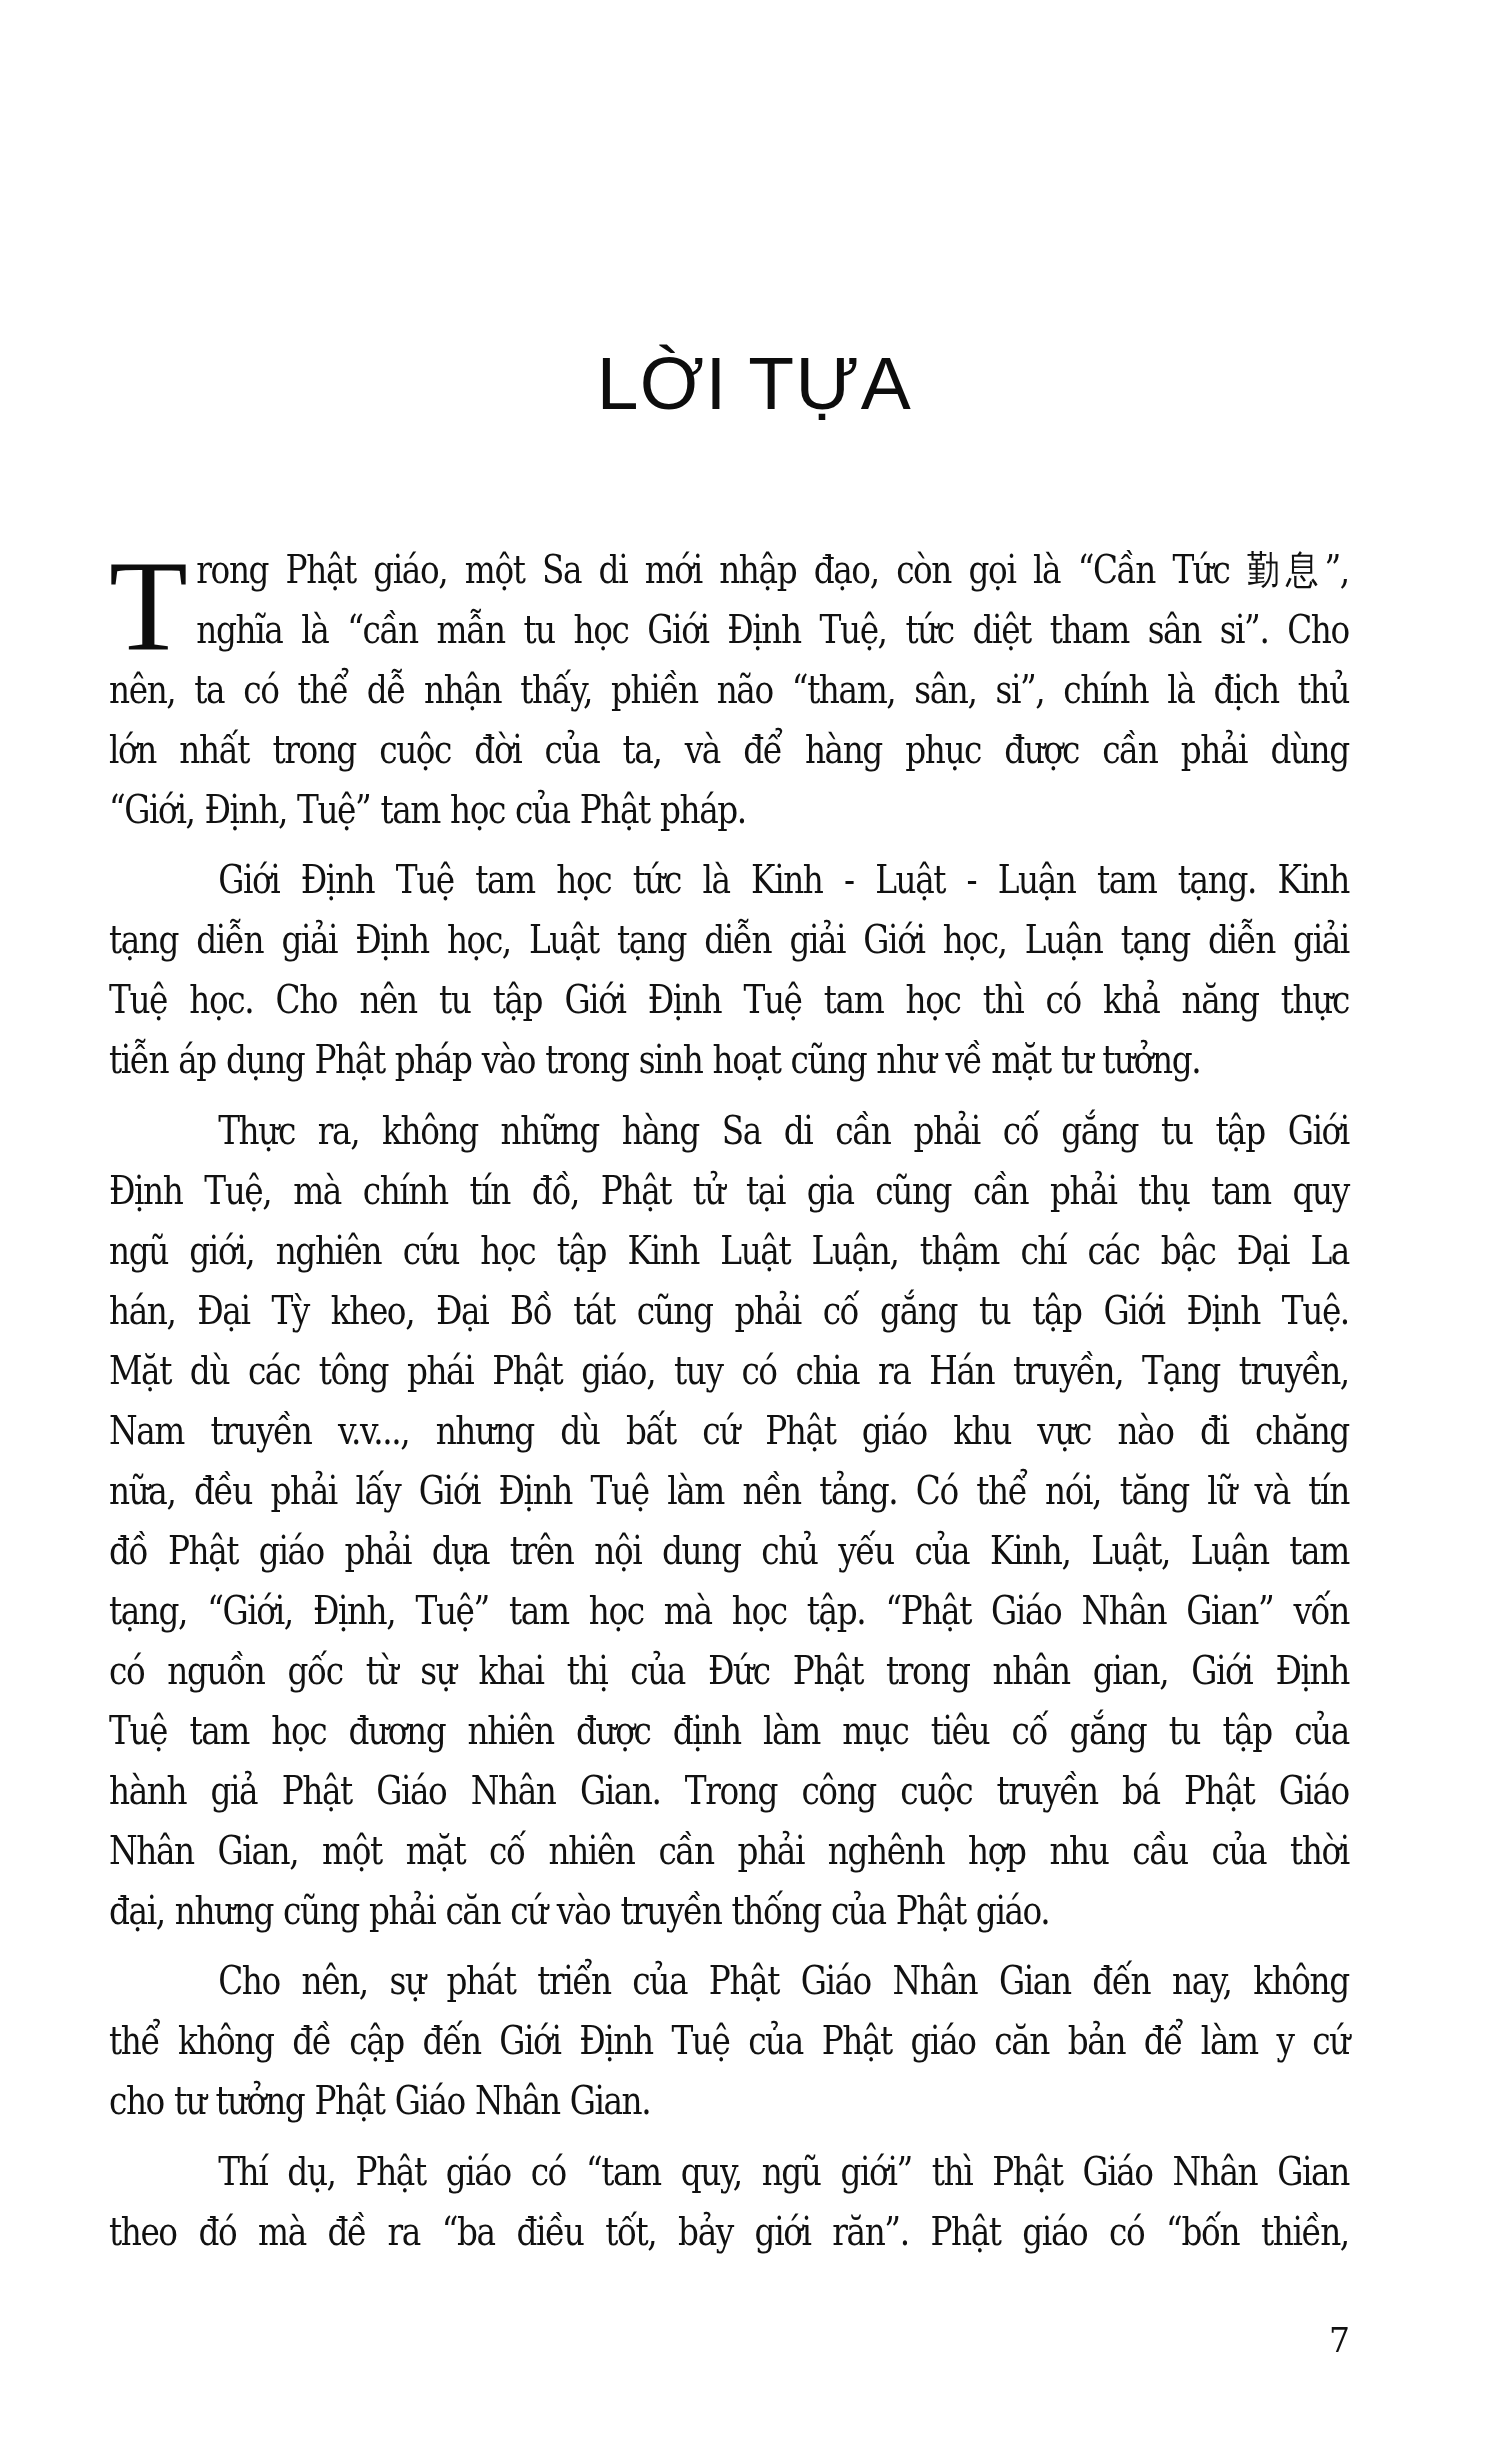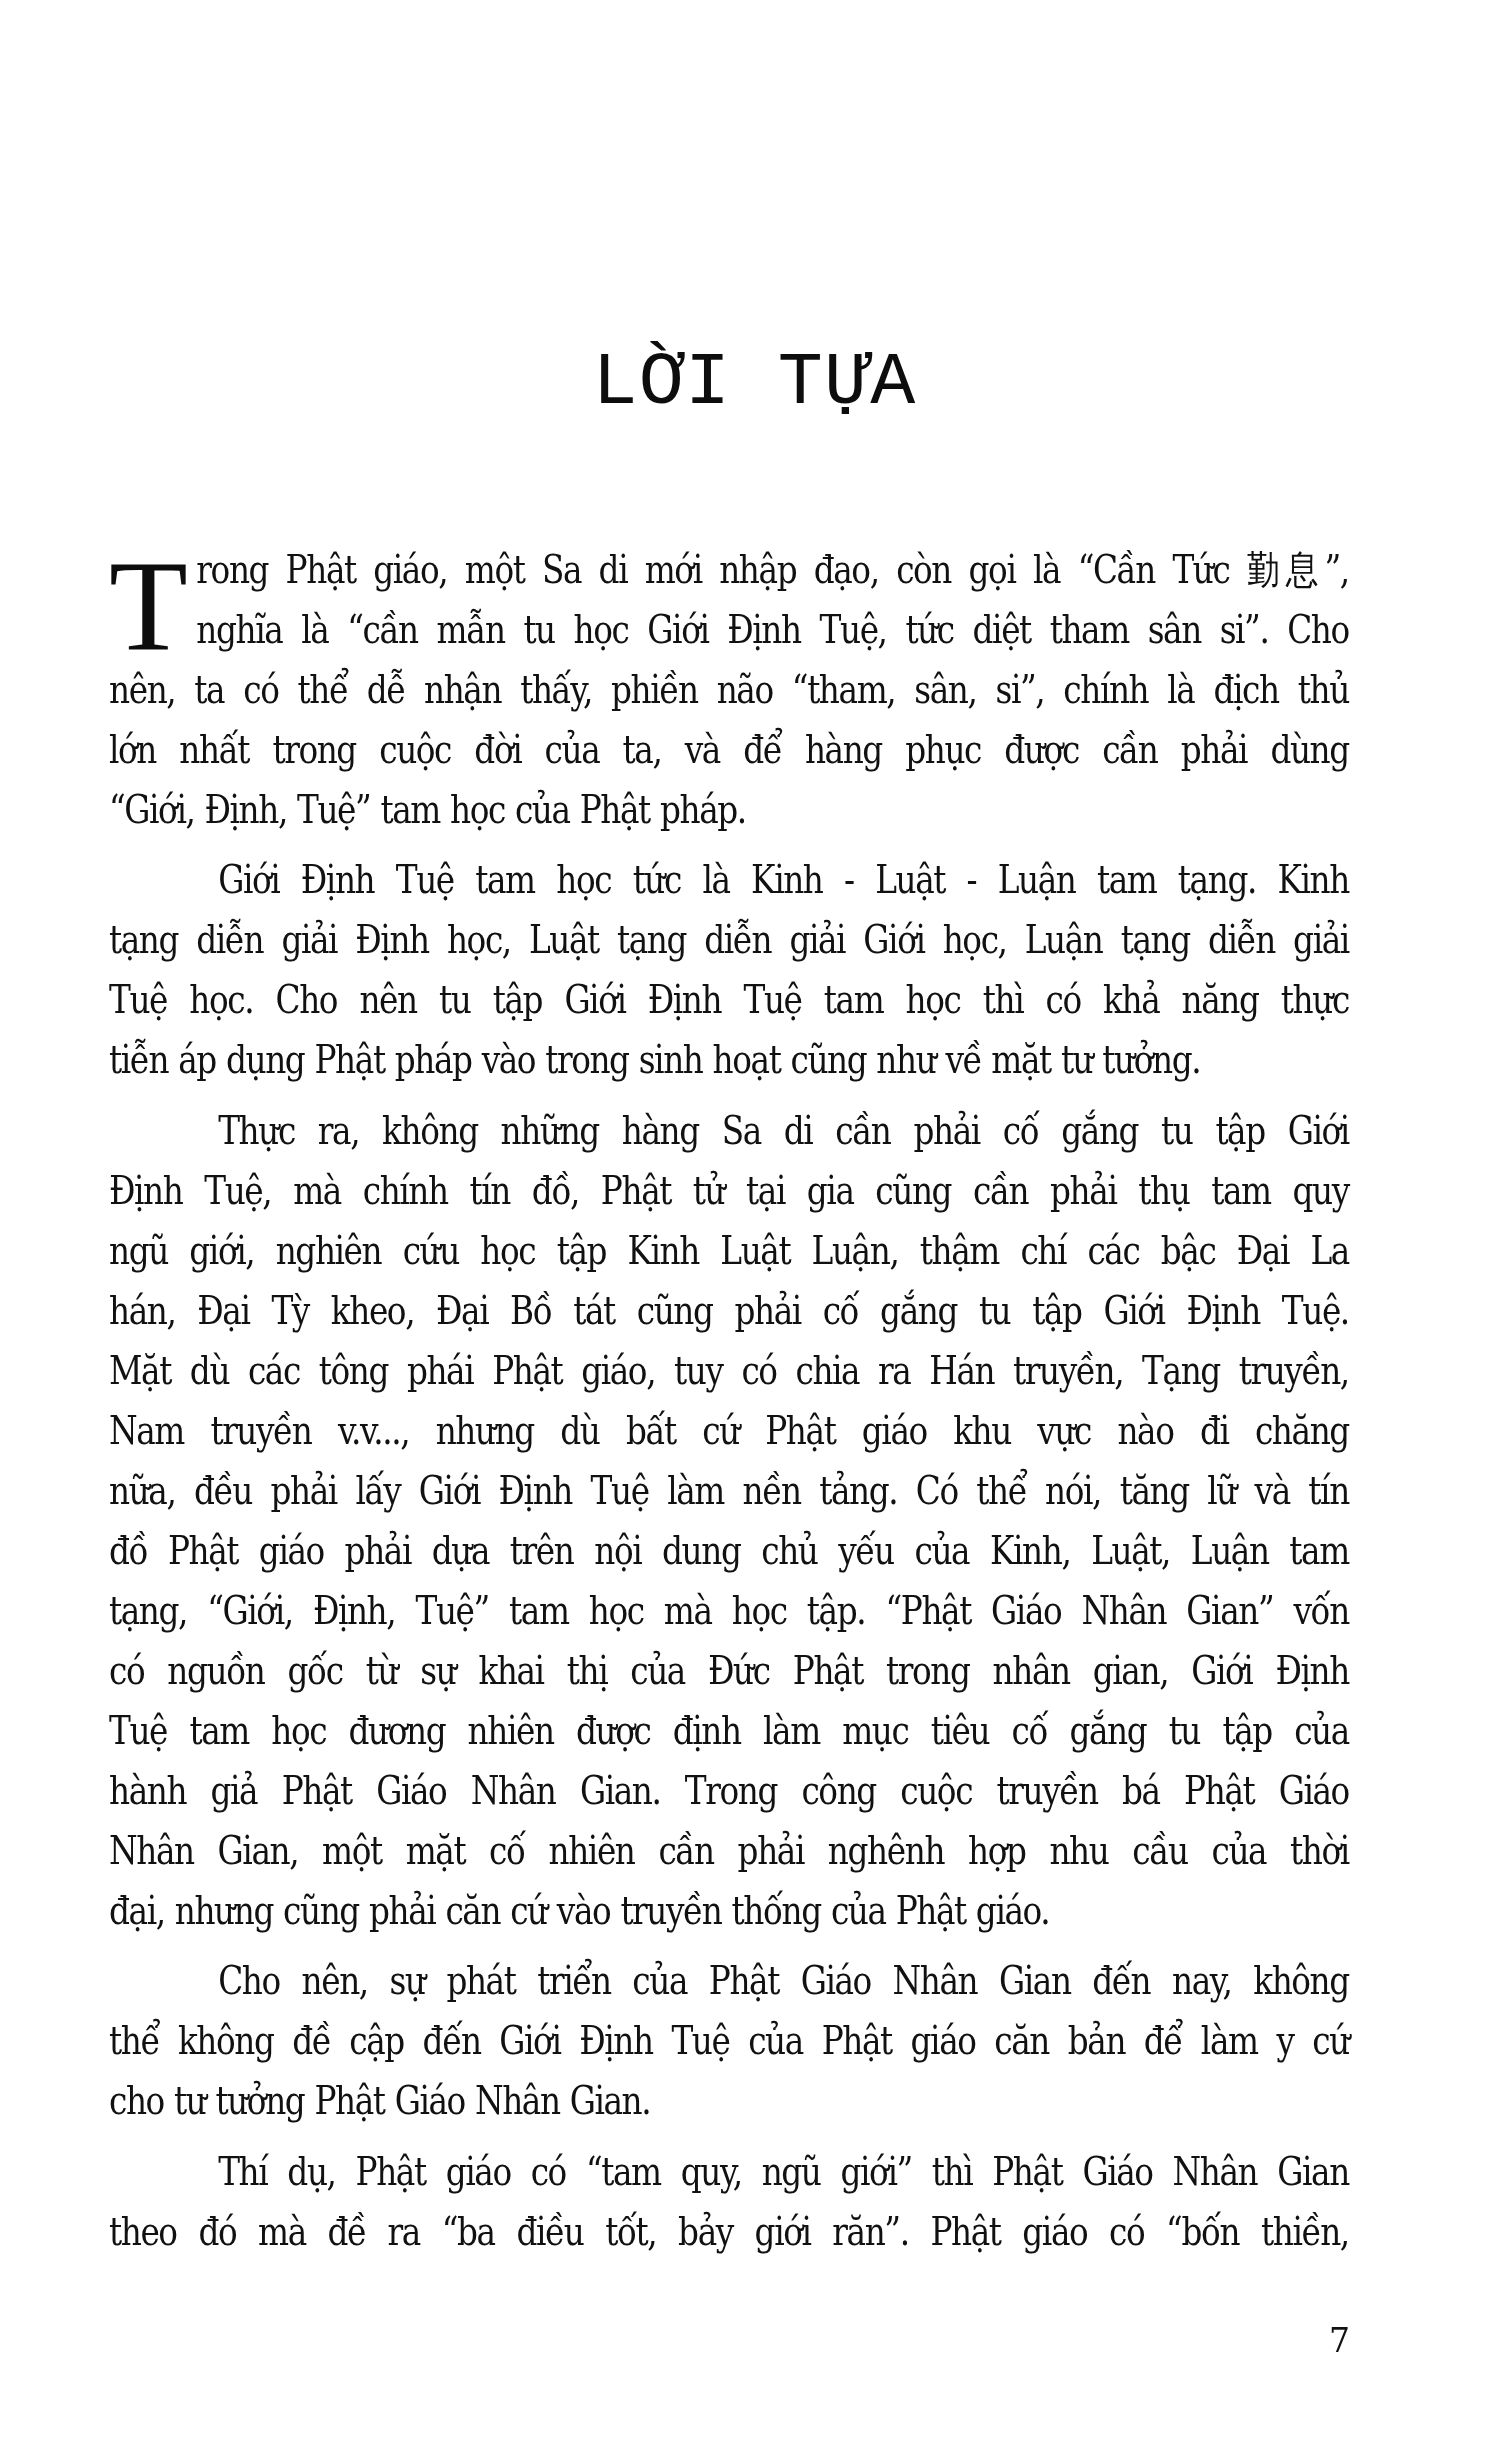--- a/index.html
+++ b/index.html
@@ -21,21 +21,21 @@
       width: 1509px;
       height: 2438px;
       background: #ffffff;
     }
     .title {
       position: absolute;
       left: 0;
       width: 1509px;
       top: 296px;
       text-align: center;
-      font-family: Liberation Mono, monospace;
+      font-family: Liberation Sans, sans-serif;
       font-size: 75px;
       letter-spacing: 1.3px;
       line-height: 1;
       font-weight: normal;
       color: #0d0d0d;
     }
     .body-text {
       position: absolute;
       left: 109px;
       top: 540px;

